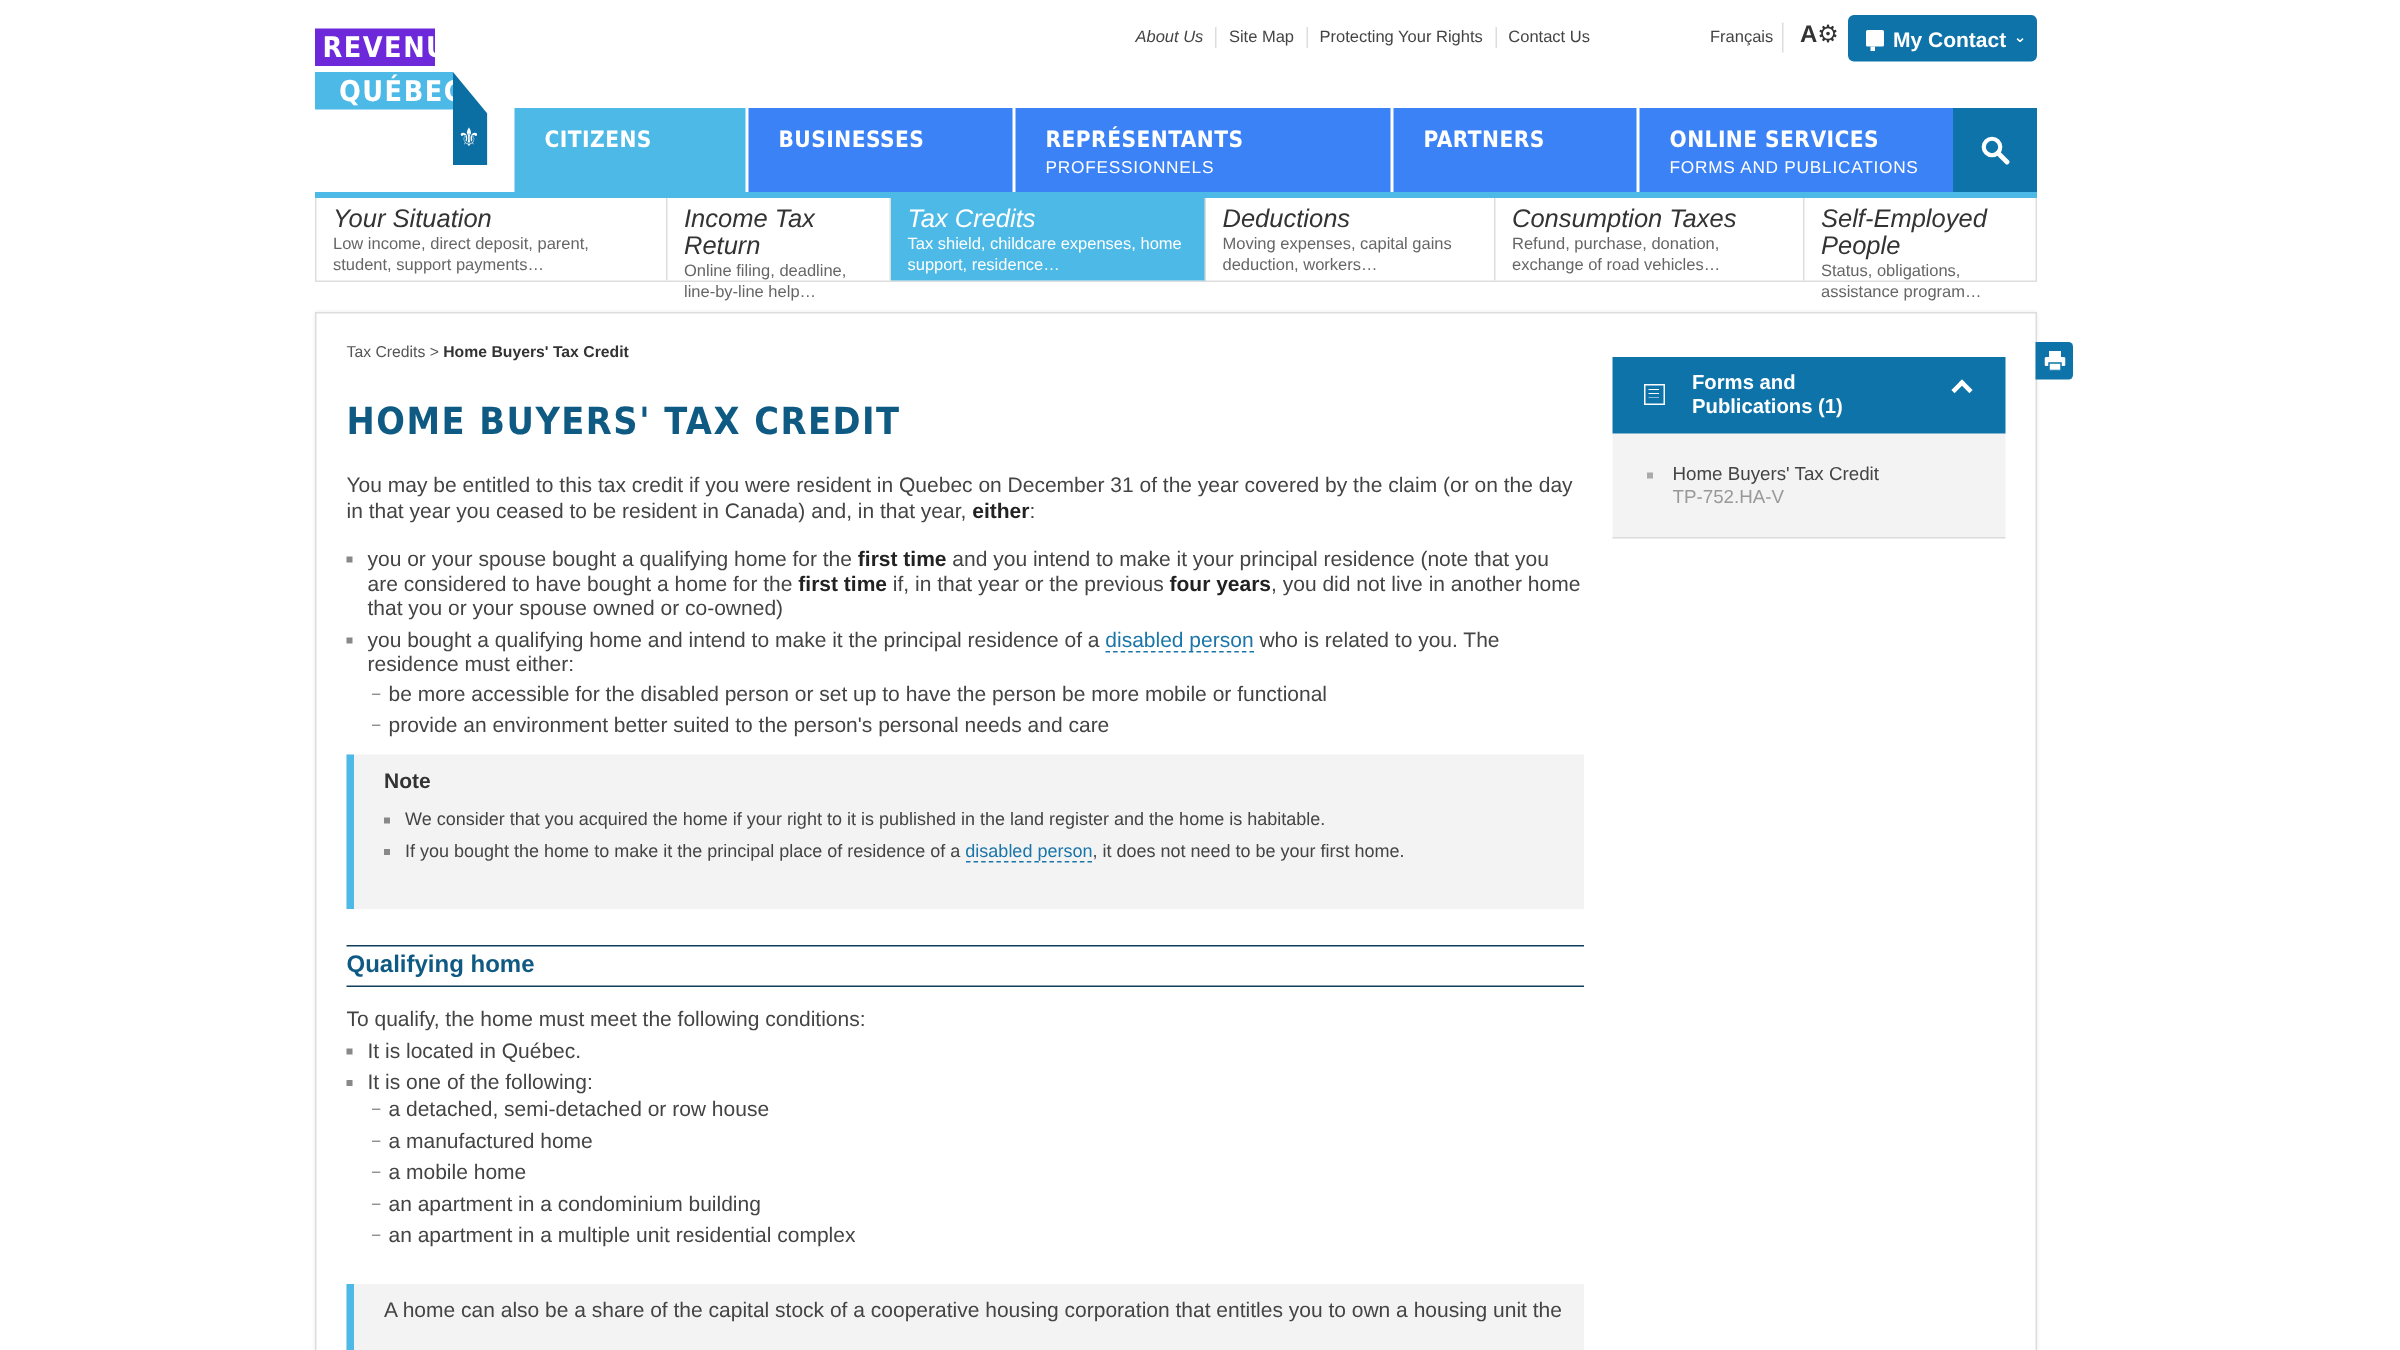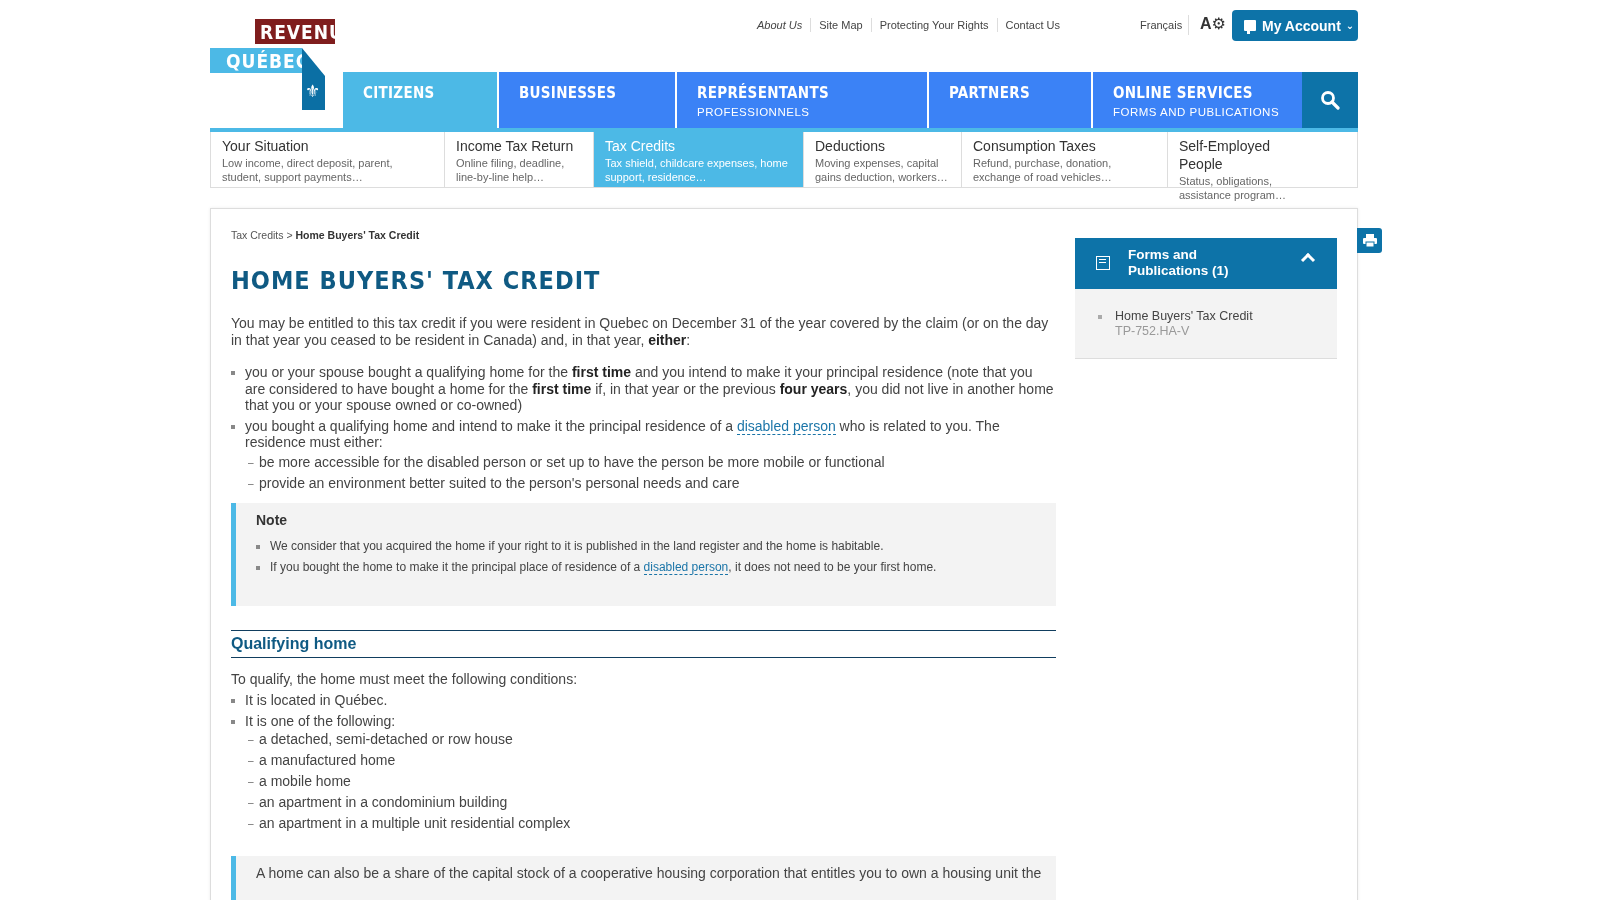--- a/index.html
+++ b/index.html
@@ -1,22 +1,22 @@
 <!DOCTYPE html>
 <html><head>
 <meta charset="utf-8">
 <style>
   * { box-sizing: border-box; margin: 0; padding: 0; }
   html, body { width: 1600px; height: 900px; overflow: hidden; background: #ffffff; }
   body { font-family: "Liberation Sans", "DejaVu Sans", sans-serif; color: #333; position: relative; }
 
   
   .logo { position: absolute; left: 210px; top: 19px; width: 115px; height: 92px; }
-  .logo .bar1 { position: absolute; left: 0; top: 0; width: 80px; height: 25px; background: #7f1d1d; color: #fff;
-    font-family: "DejaVu Sans Condensed", "DejaVu Sans", sans-serif; font-weight: bold; font-size: 19px; letter-spacing: 1px; padding-left: 5px; line-height: 26px; margin-left: 45px; }
+  .logo .bar1 { position: absolute; left: 0; top: 0; width: 80px; height: 25px; background: #6d28d9; color: #fff;
+    font-family: "DejaVu Sans Condensed", "DejaVu Sans", sans-serif; font-weight: bold; font-size: 19px; letter-spacing: 1px; padding-left: 5px; line-height: 26px; }
   .logo .bar2 { position: absolute; left: 0; top: 29px; width: 92px; height: 25px; background: #4cb9e6; color: #fff;
     font-family: "DejaVu Sans Condensed", "DejaVu Sans", sans-serif; font-weight: bold; font-size: 19px; letter-spacing: 1px; padding-left: 16px; line-height: 26px; }
   .logo .flag { position: absolute; left: 92px; top: 29px; width: 23px; height: 62px; background: #0b6fa4;
     clip-path: polygon(0 0, 100% 45%, 100% 100%, 0 100%); }
   .logo .fleur { position: absolute; left: 95px; top: 64px; color: #fff; font-size: 17px; line-height: 18px; }
 
   .utility-links { position: absolute; left: 757px; top: 18px; display: flex; font-size: 11px; color: #444; }
   .utility-links span { padding: 0 8px; border-left: 1px solid #ddd; line-height: 14px; }
   .utility-links span:first-child { border-left: none; padding-left: 0; font-style: italic; }
 
@@ -36,21 +36,21 @@
   .nav-item .t1 { font-family: "DejaVu Sans Condensed", "DejaVu Sans", sans-serif; font-weight: bold; font-size: 15px; letter-spacing: 0.3px; line-height: 17px; }
   .nav-item .t2 { font-size: 11.5px; letter-spacing: 0.5px; line-height: 16px; margin-top: 2px; }
   .nav-search { position: absolute; left: 1302px; top: 72px; width: 56px; height: 56px; background: #0d73a8; display: flex; align-items: center; justify-content: center; }
   .nav-underline { position: absolute; left: 210px; top: 128px; width: 1148px; height: 4px; background: #4cb9e6; }
 
   
   .sub-nav { position: absolute; left: 210px; top: 132px; width: 1148px; height: 56px; display: flex; border: 1px solid #ddd; border-top: none; }
   .sub-item { height: 55px; padding: 5px 10px 0 11px; border-right: 1px solid #ddd; }
   .sub-item:last-child { border-right: none; }
   .sub-item.active { background: #4cb9e6; color: #fff; }
-  .sub-item .st { font-size: 14px; line-height: 18px; color: #333; }
+  .sub-item .st { font-size: 17px; line-height: 18px; color: #333; font-style: italic; }
   .sub-item .sd { font-size: 11px; line-height: 13.5px; color: #666; margin-top: 2px; }
   .sub-item.active .st, .sub-item.active .sd { color: #fff; }
 
   
   .content-card { position: absolute; left: 210px; top: 208px; width: 1148px; height: 720px; border: 1px solid #ddd; box-shadow: 0 0 3px rgba(0,0,0,0.08); }
   .breadcrumb { position: absolute; left: 231px; top: 229px; font-size: 10.5px; color: #555; }
   .breadcrumb b { color: #333; }
   .page-title { position: absolute; left: 231px; top: 266px; font-family: "DejaVu Sans Condensed", "DejaVu Sans", sans-serif; font-weight: bold;
     font-size: 25px; color: #0f5a83; letter-spacing: 1px; }
 
@@ -104,21 +104,21 @@
   <span>About Us</span>
   <span>Site Map</span>
   <span>Protecting Your Rights</span>
   <span>Contact Us</span>
 </div>
 <div class="lang-link">Français</div>
 <div class="lang-sep"></div>
 <div class="a11y-icon">A⚙</div>
 <div class="my-account">
   <span class="acc-icon"></span>
-  <span>My Account</span>
+  <span>My Contact</span>
   <span class="chev">⌄</span>
 </div>
 
 <div class="main-nav">
   <div class="nav-item active" style="width:154px">
     <div class="t1">CITIZENS</div>
   </div>
   <div class="nav-item" style="width:176px">
     <div class="t1">BUSINESSES</div>
   </div>
@@ -148,21 +148,21 @@
     <div class="sd">Low income, direct deposit, parent, student, support payments…</div>
   </div>
   <div class="sub-item" style="width:149px">
     <div class="st">Income Tax Return</div>
     <div class="sd">Online filing, deadline, line-by-line help…</div>
   </div>
   <div class="sub-item active" style="width:210px">
     <div class="st">Tax Credits</div>
     <div class="sd">Tax shield, childcare expenses, home support, residence…</div>
   </div>
-  <div class="sub-item" style="width:158px">
+  <div class="sub-item" style="width:193px">
     <div class="st">Deductions</div>
     <div class="sd">Moving expenses, capital gains deduction, workers…</div>
   </div>
   <div class="sub-item" style="width:206px">
     <div class="st">Consumption Taxes</div>
     <div class="sd">Refund, purchase, donation, exchange of road vehicles…</div>
   </div>
   <div class="sub-item" style="width:154px">
     <div class="st">Self-Employed People</div>
     <div class="sd">Status, obligations, assistance program…</div>

